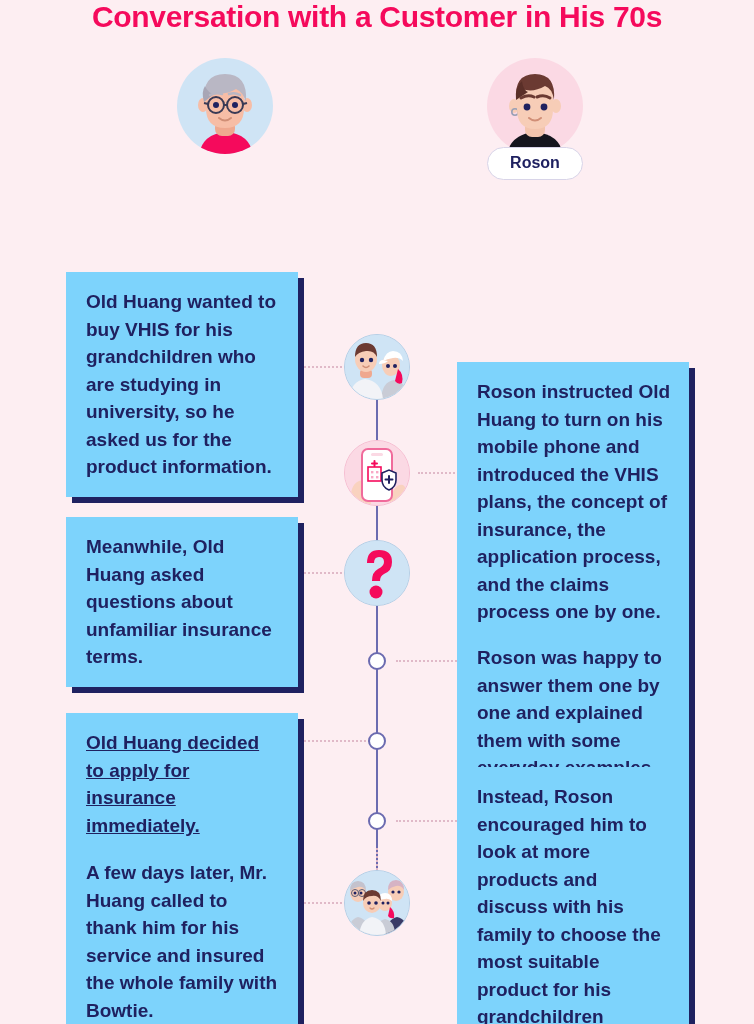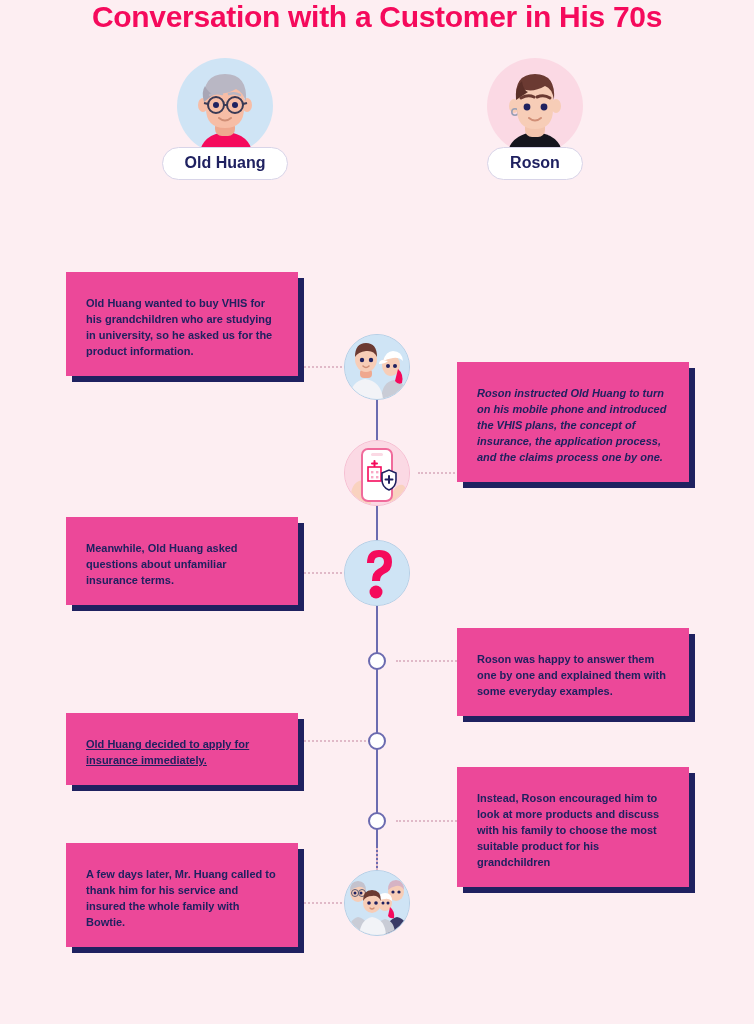--- a/index.html
+++ b/index.html
@@ -99,26 +99,26 @@
   .dots.vert {
     width: 2px;
     height: 22px;
     border-top: none;
     border-left: 2px dotted #e0b9c8;
   }
 
   
   .card {
     position: absolute;
-    background: #ec4899;
+    background: #7dd3fc;
     color: #1f2160;
-    font-size: 11px;
+    font-size: 19px;
     font-weight: bold;
     line-height: 1.45;
-    padding: 24px 18px 16px 20px;
+    padding: 16px 18px 16px 20px;
     box-shadow: 6px 6px 0 0 #1f2160;
     z-index: 3;
   }
   .card.left  { left: 66px;  width: 232px; }
   .card.right { left: 457px; width: 232px; }
 
   
   svg { display: block; }
 </style>
 </head>
@@ -152,21 +152,20 @@
 
         <circle cx="39" cy="47" r="3" fill="#1f2160"></circle>
         <circle cx="58" cy="47" r="3" fill="#1f2160"></circle>
 
         <path d="M33 37 q6-3 12-1" stroke="#b9b7c4" stroke-width="2.5" fill="none" stroke-linecap="round"></path>
         <path d="M52 36 q6-2 11 1" stroke="#b9b7c4" stroke-width="2.5" fill="none" stroke-linecap="round"></path>
 
         <path d="M42 60 q6 5 12 0" stroke="#d08e76" stroke-width="2" fill="none" stroke-linecap="round"></path>
       </svg>
     </div>
-    <div class="name-pill">Old Huang</div>
   </div>
 
   <div class="avatar-block right">
     <div class="avatar-circle pink">
       <svg width="96" height="96" viewBox="0 0 96 96">
 
         <path d="M20 96 q4-20 28-22 h0 q24 2 28 22 z" fill="#15151d"></path>
 
         <rect x="38" y="62" width="20" height="17" rx="7" fill="#f3c4ad"></rect>
 
@@ -294,21 +293,21 @@
     </svg>
   </div>
   <div class="dots vert" style="left:0px; top:508px;"></div>
   <div class="dots" style="left:-80px; top:562px; width:74px;"></div>
 </div>
 
 <div class="card left" style="top:272px;">
   <span>Old Huang wanted to buy VHIS for his grandchildren who are studying in university, so he asked us for the product information.</span>
 </div>
 
-<div class="card right" style="top:362px;font-style:italic;">
+<div class="card right" style="top:362px;">
   <span>Roson instructed Old Huang to turn on his mobile phone and introduced the VHIS plans, the concept of insurance, the application process, and the claims process one by one.</span>
 </div>
 
 <div class="card left" style="top:517px;">
   <span>Meanwhile, Old Huang asked questions about unfamiliar insurance terms.</span>
 </div>
 
 <div class="card right" style="top:628px;">
   <span>Roson was happy to answer them one by one and explained them with some everyday examples.</span>
 </div>

